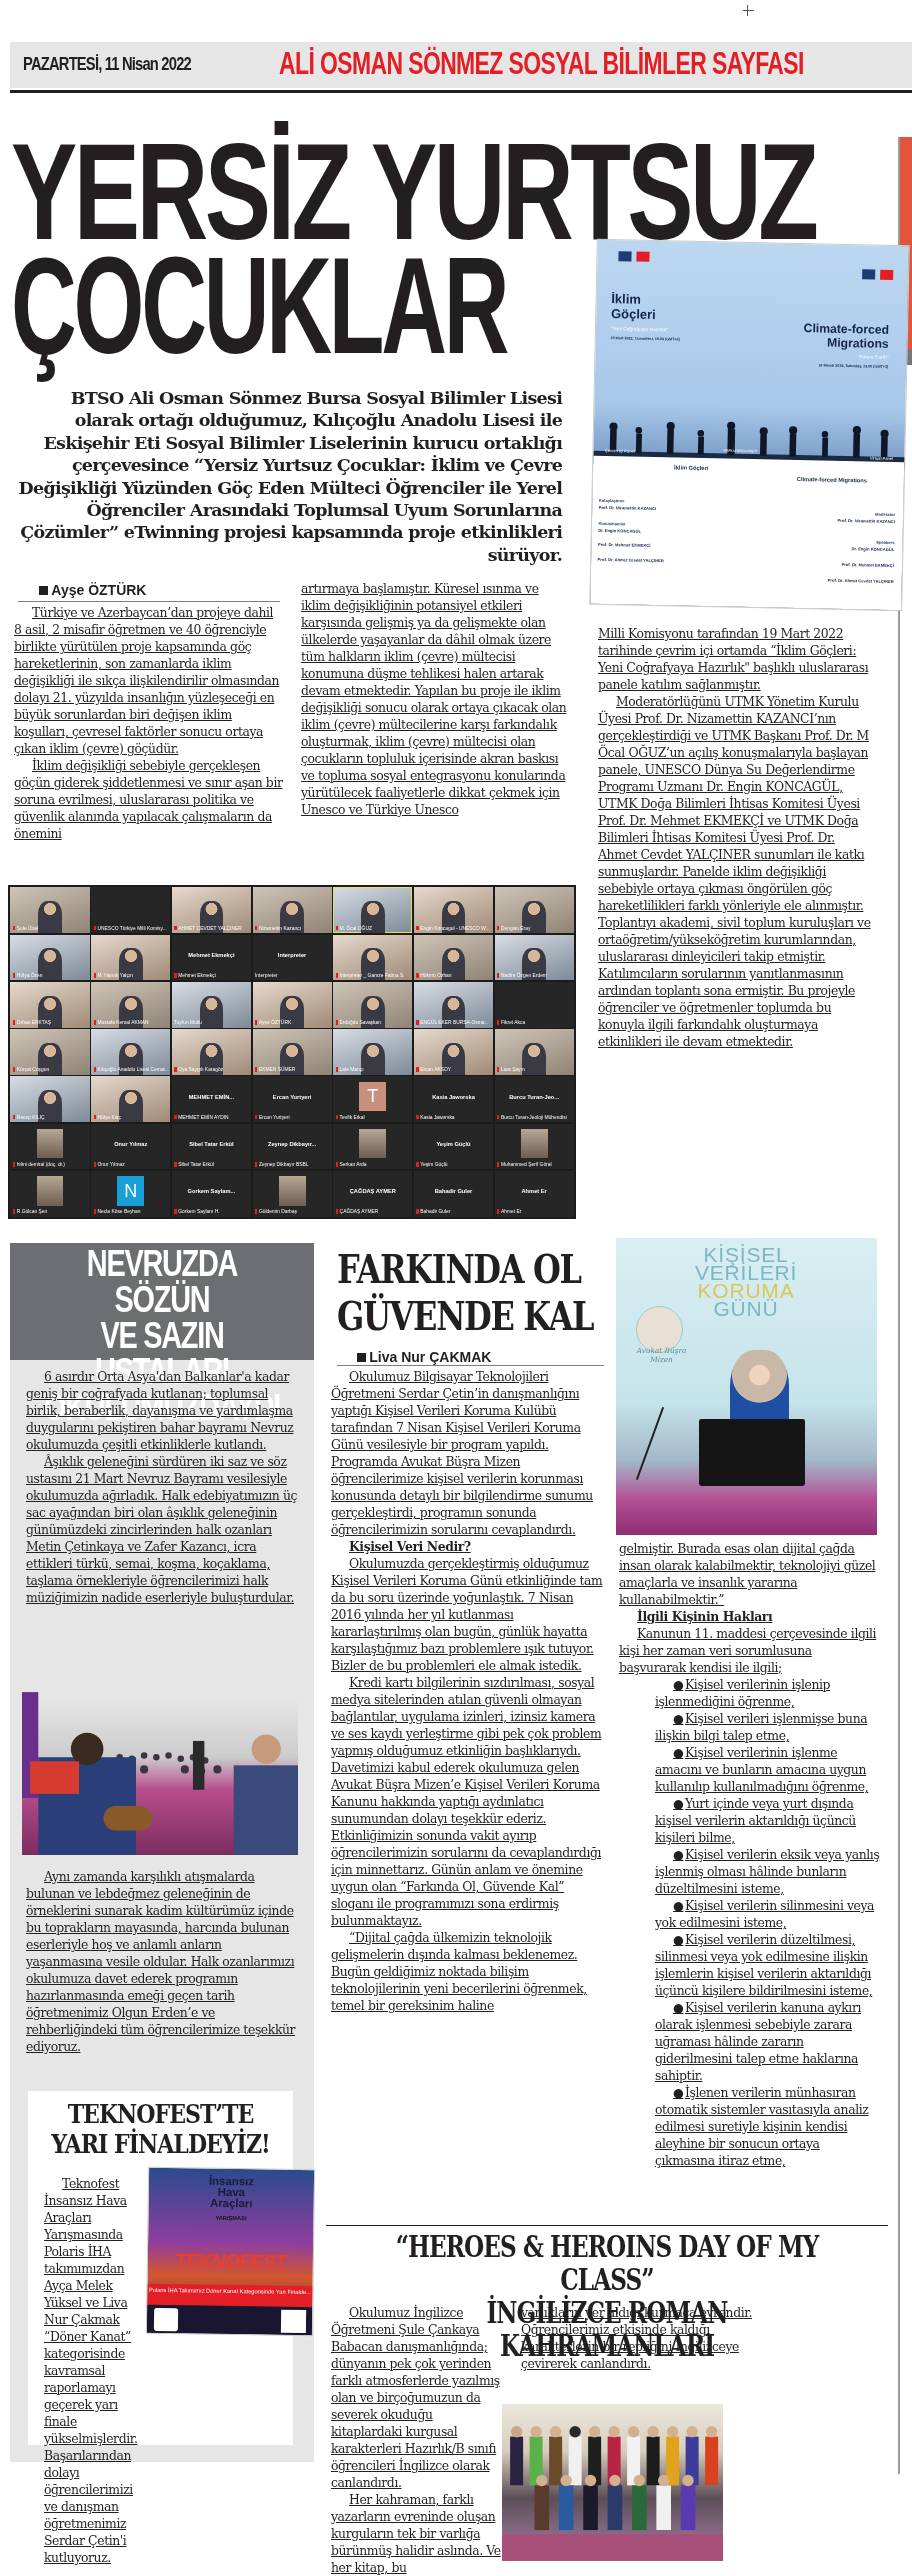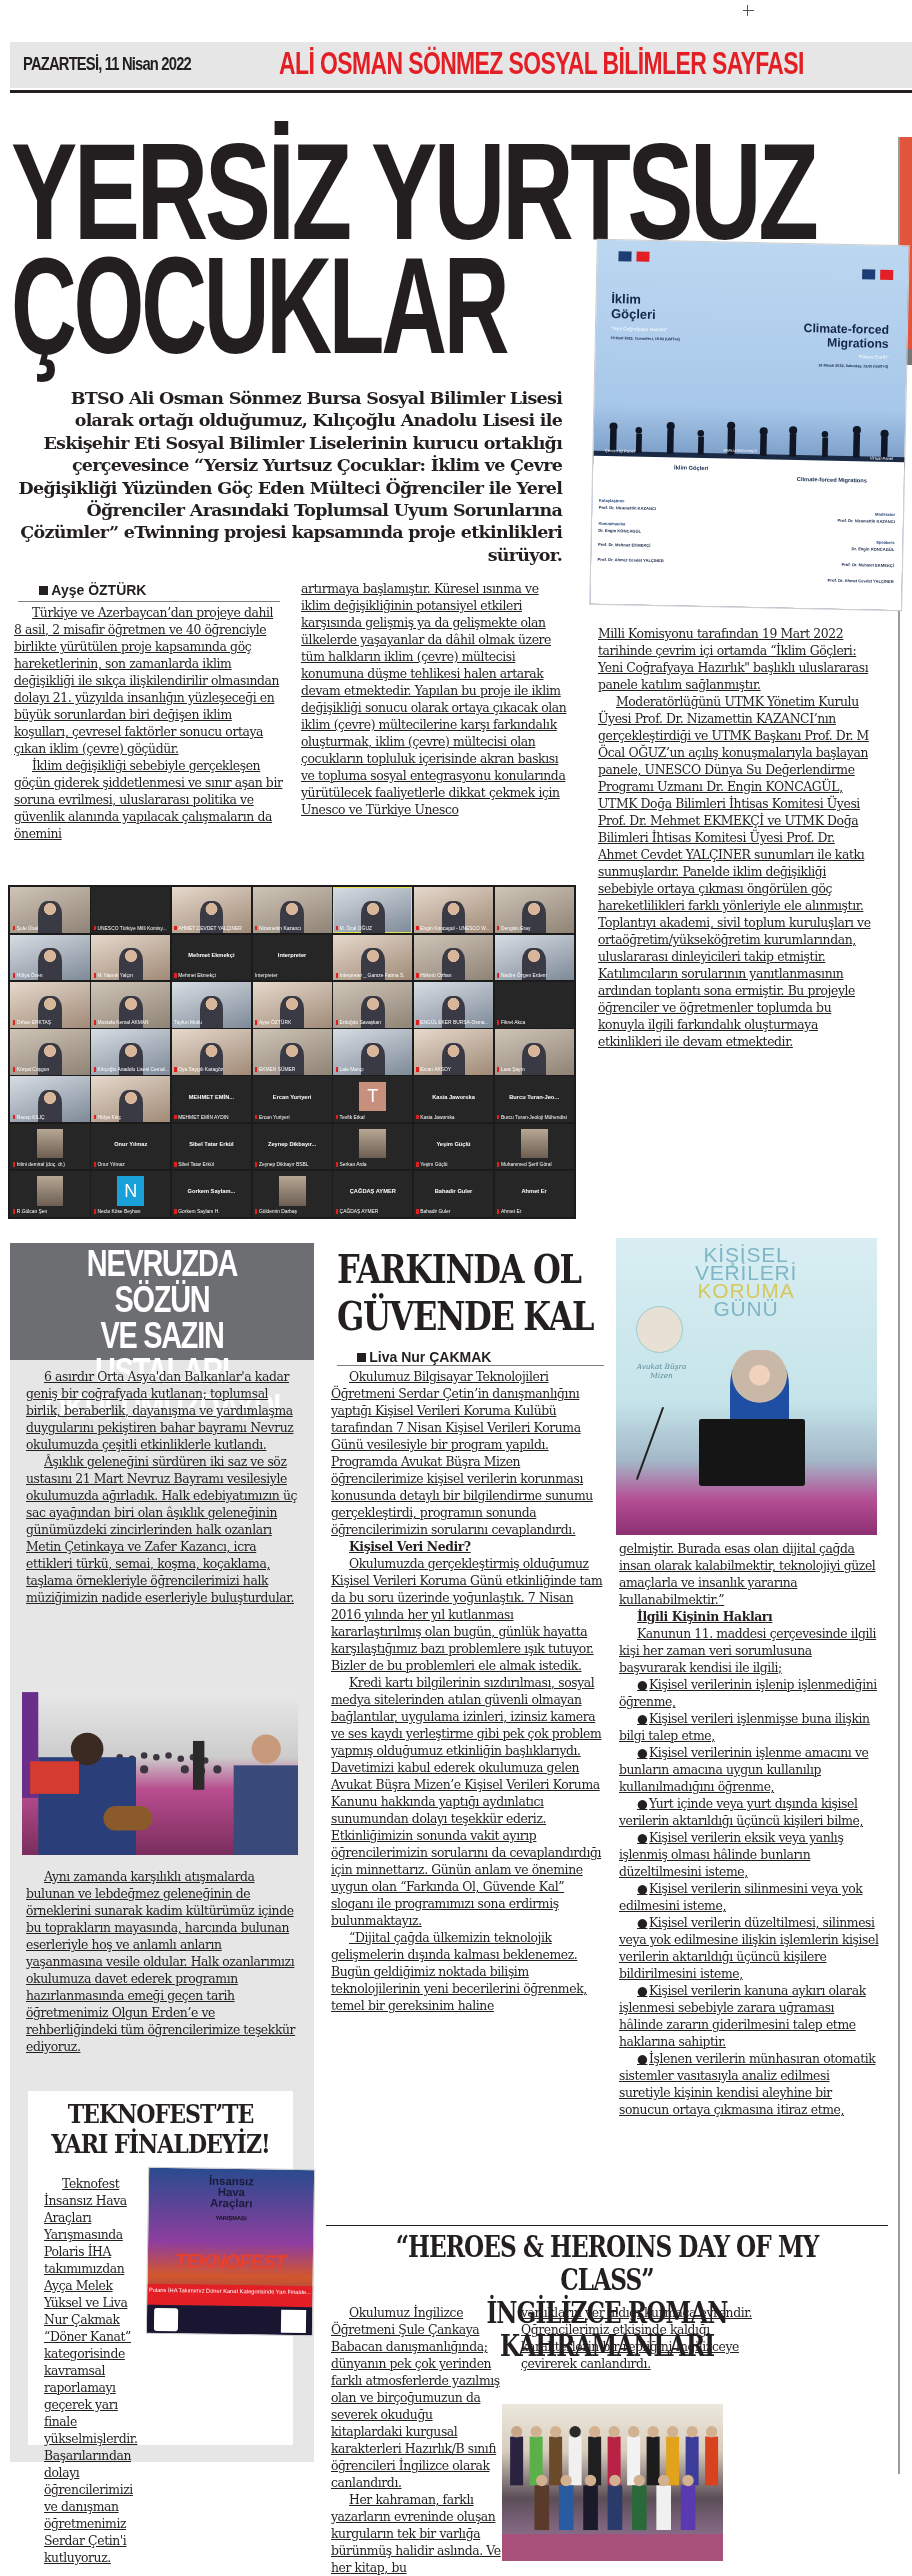--- a/index.html
+++ b/index.html
@@ -36,21 +36,21 @@
 
   
   .byline { position:absolute; font-family:"Liberation Sans", sans-serif; font-weight:bold; font-size: 14px; }
   .byline .sq { display:inline-block; width: 9px; height: 9px; background:#231f20; margin-right: 3.3px; vertical-align: 0; }
   .rule { position:absolute; height:0.8px; background:#7f7f7f; }
 
   .col { position:absolute; font-family:"DejaVu Serif", serif; font-size: 12.4px; line-height: 17px; letter-spacing: -0.4px; color:#231f20; }
   .col p { text-indent: 18px; text-decoration: underline; }
   .col p.noindent { text-indent: 0; }
   .col .sub { font-weight: bold; text-indent: 18px; }
-  .col .bullet { text-indent: 18px; }
+  .col .bullet { text-indent: 18px; margin-left: 36px; }
   .col .bullet::before { content: "\25CF"; margin-right: 1.6px; }
 
   
   .zoomgrid { position:absolute; left: 8.1px; top: 885px; width: 568px; height: 334px; background: #1b1b1b; padding: 2.4px; display:grid; grid-template-columns: repeat(7, 1fr); grid-template-rows: repeat(7, 1fr); gap: 1.6px; }
   .tile { position: relative; background: #262626; overflow: hidden; }
   .tile.video { background: linear-gradient(160deg, #cfc5b7, #8f8376); }
   .tile.video.v2 { background: linear-gradient(160deg, #d8dde4, #7e8a98); }
   .tile.video.v3 { background: linear-gradient(160deg, #e6d9cc, #a08a77); }
   .tile.active { outline: 1.6px solid #e8e24a; outline-offset: -1.6px; }
   .tile .center { position:absolute; left:0; right:0; top: 38%; text-align:center; font-family:"Liberation Sans", sans-serif; font-weight:bold; font-size: 5.7px; color:#fff; }
@@ -452,21 +452,21 @@
 <div class="farkinda-rule"></div>
 
 <div class="kvk-photo">
   <div class="pt" style="top:8.1px;">
     <div>KİŞİSEL</div>
     <div>VERİLERİ</div>
     <div style="color:#d6c85a;">KORUMA</div>
     <div>GÜNÜ</div>
   </div>
   <div style="position:absolute;left:19.5px;top:68px;width:47px;height:47px;border-radius:50%;border:1.6px solid #9cc;background:#e8e0d4;"></div>
-  <div style="position:absolute;left:13px;top:124px;width:65px;font-family:'DejaVu Serif',serif;font-style:italic;font-size:7.3px;color:#5a8a96;text-align:center;">Avukat Büşra Mizen</div>
+  <div style="position:absolute;left:13px;top:108px;width:65px;font-family:'DejaVu Serif',serif;font-style:italic;font-size:7.3px;color:#5a8a96;text-align:center;">Avukat Büşra Mizen</div>
   <div class="person"></div>
   <div class="laptop"></div>
   <div style="position:absolute;left:33px;top:167px;width:2.4px;height:77px;background:#222;transform:rotate(20deg);"></div>
 </div>
 
 <div class="col" style="left:331px;top:1368px;width:274px;" id="farkinda-col1">
     <p>Okulumuz Bilgisayar Teknolojileri Öğretmeni Serdar Çetin’in danışmanlığını yaptığı Kişisel Verileri Koruma Kulübü tarafından 7 Nisan Kişisel Verileri Koruma Günü vesilesiyle bir program yapıldı. Programda Avukat Büşra Mizen öğrencilerimize kişisel verilerin korunması konusunda detaylı bir bilgilendirme sunumu gerçekleştirdi, programın sonunda öğrencilerimizin sorularını cevaplandırdı.</p>
     <p class="sub">Kişisel Veri Nedir?</p>
     <p>Okulumuzda gerçekleştirmiş olduğumuz Kişisel Verileri Koruma Günü etkinliğinde tam da bu soru üzerinde yoğunlaştık. 7 Nisan 2016 yılında her yıl kutlanması kararlaştırılmış olan bugün, günlük hayatta karşılaştığımız bazı problemlere ışık tutuyor. Bizler de bu problemleri ele almak istedik.</p>
     <p>Kredi kartı bilgilerinin sızdırılması, sosyal medya sitelerinden atılan güvenli olmayan bağlantılar, uygulama izinleri, izinsiz kamera ve ses kaydı yerleştirme gibi pek çok problem yapmış olduğumuz etkinliğin başlıklarıydı. Davetimizi kabul ederek okulumuza gelen Avukat Büşra Mizen’e Kişisel Verileri Koruma Kanunu hakkında yaptığı aydınlatıcı sunumundan dolayı teşekkür ederiz. Etkinliğimizin sonunda vakit ayırıp öğrencilerimizin sorularını da cevaplandırdığı için minnettarız. Günün anlam ve önemine uygun olan “Farkında Ol, Güvende Kal” sloganı ile programımızı sona erdirmiş bulunmaktayız.</p>

